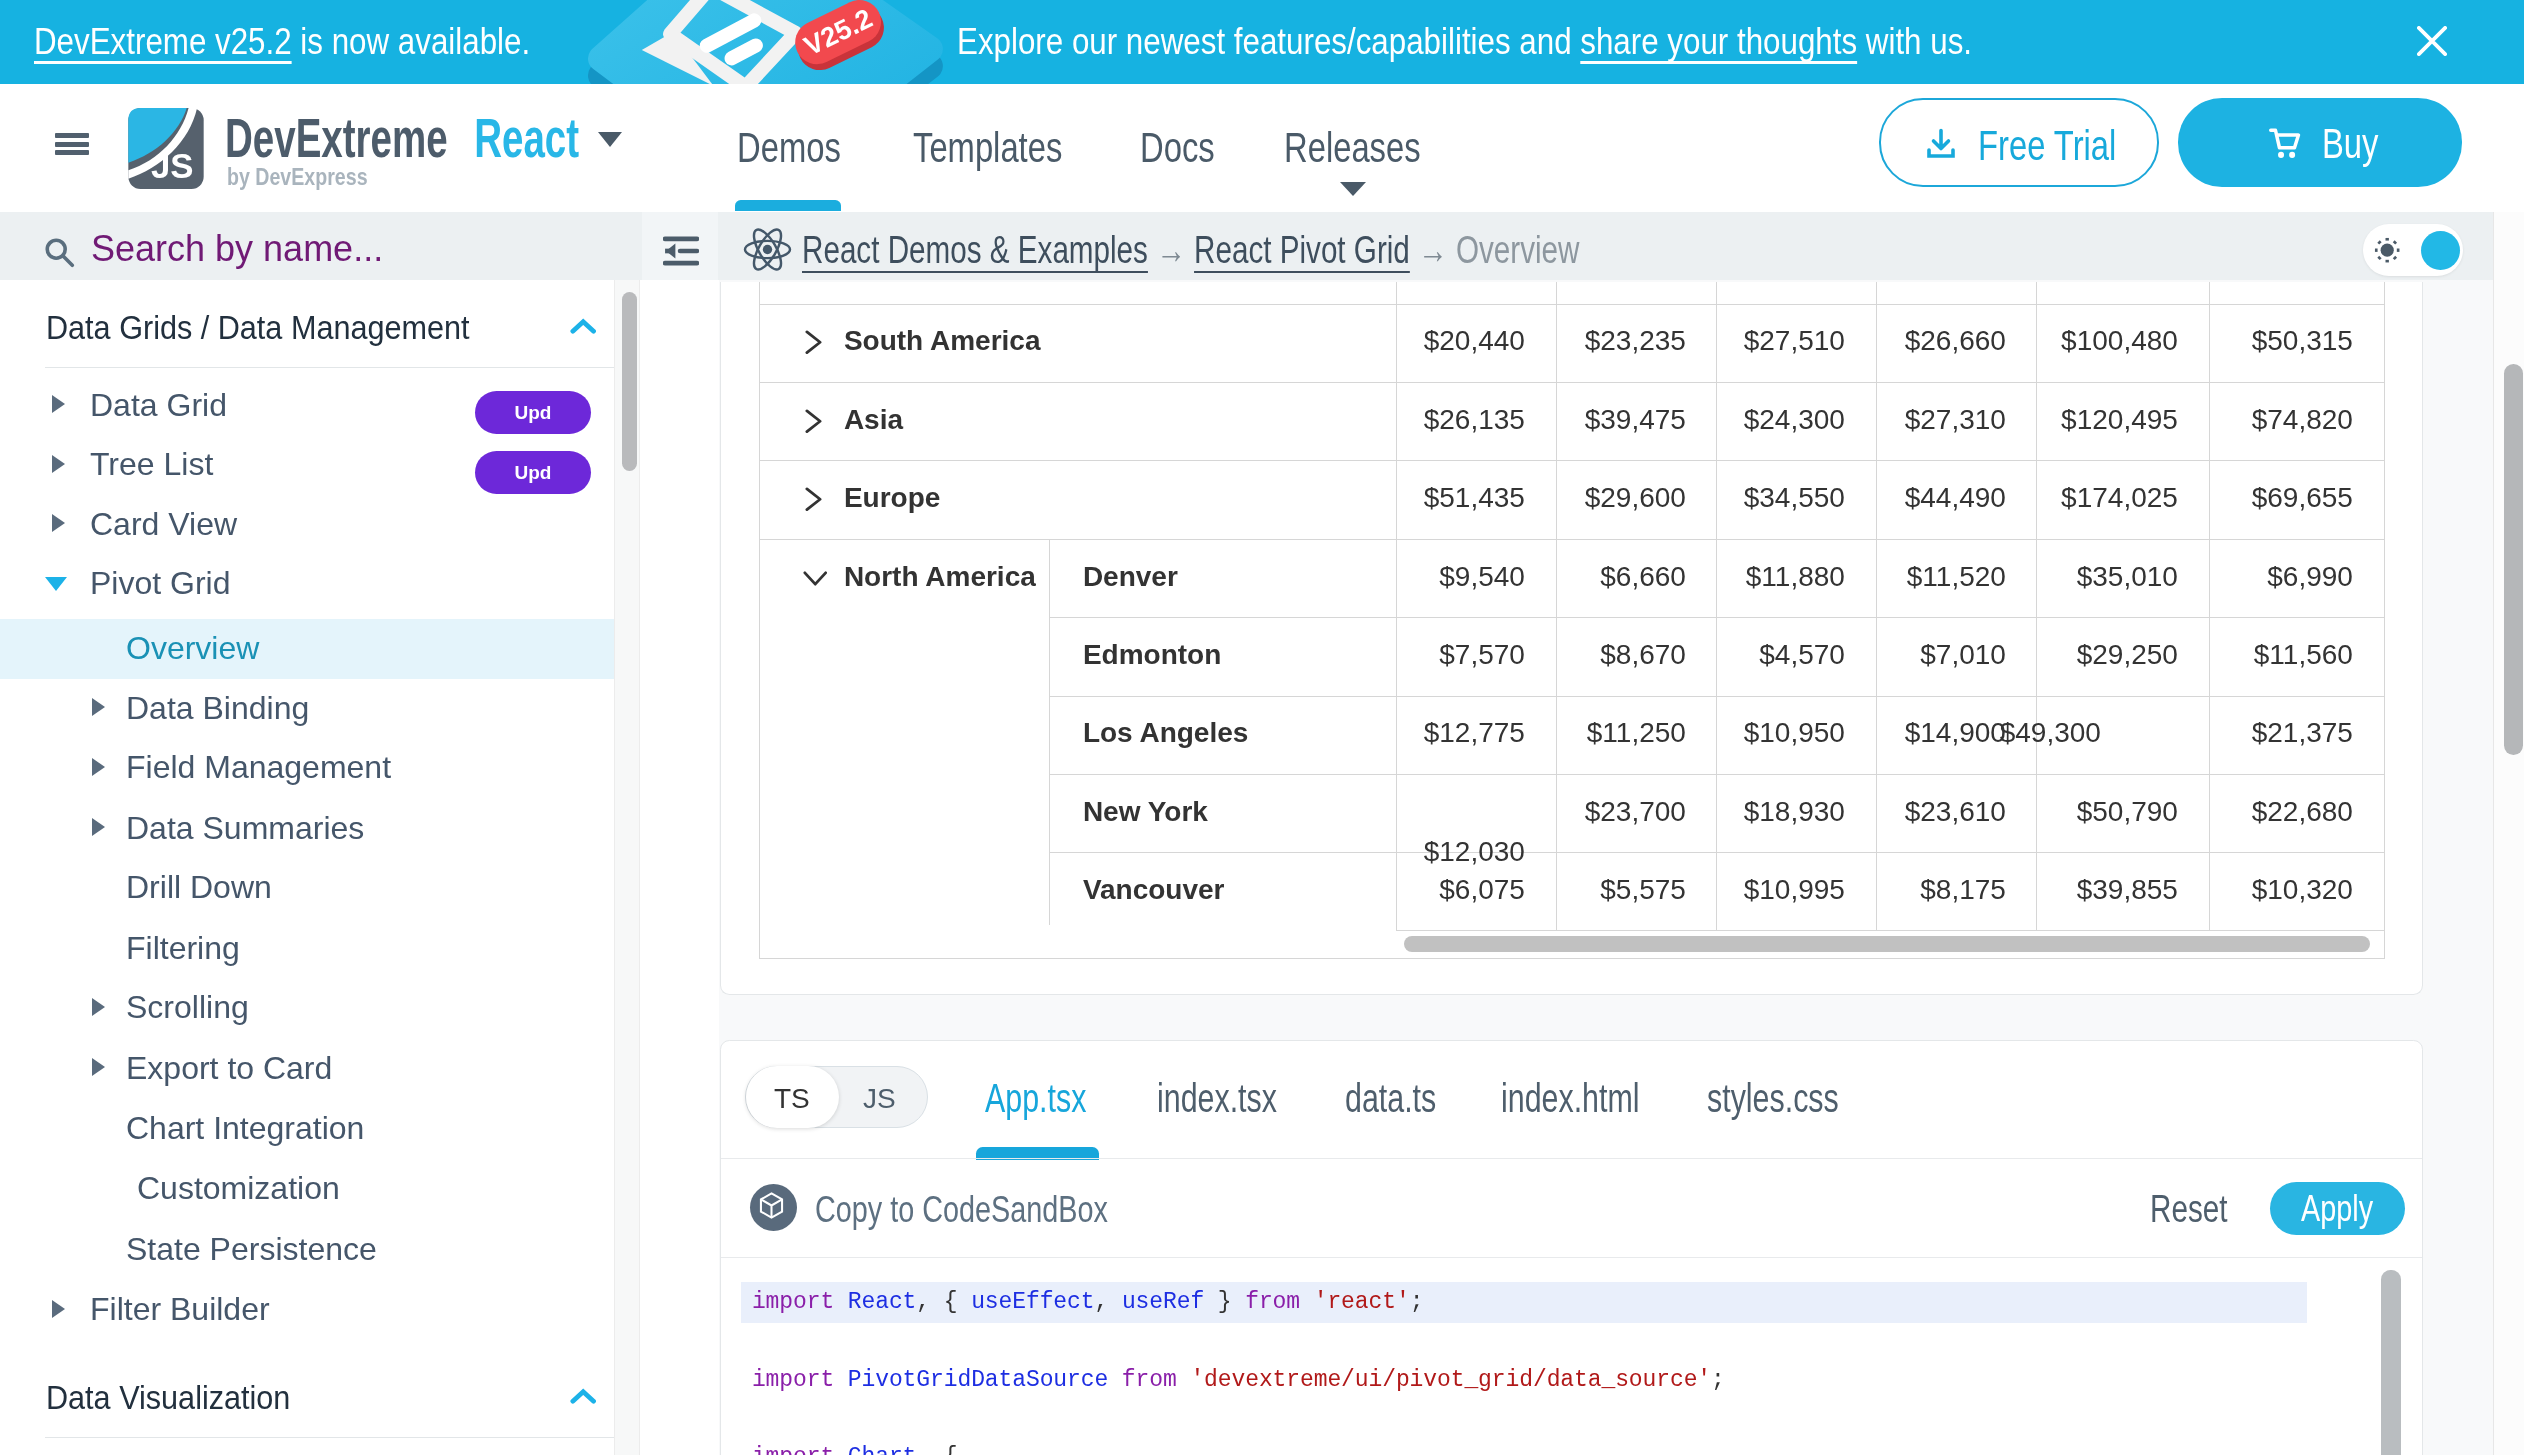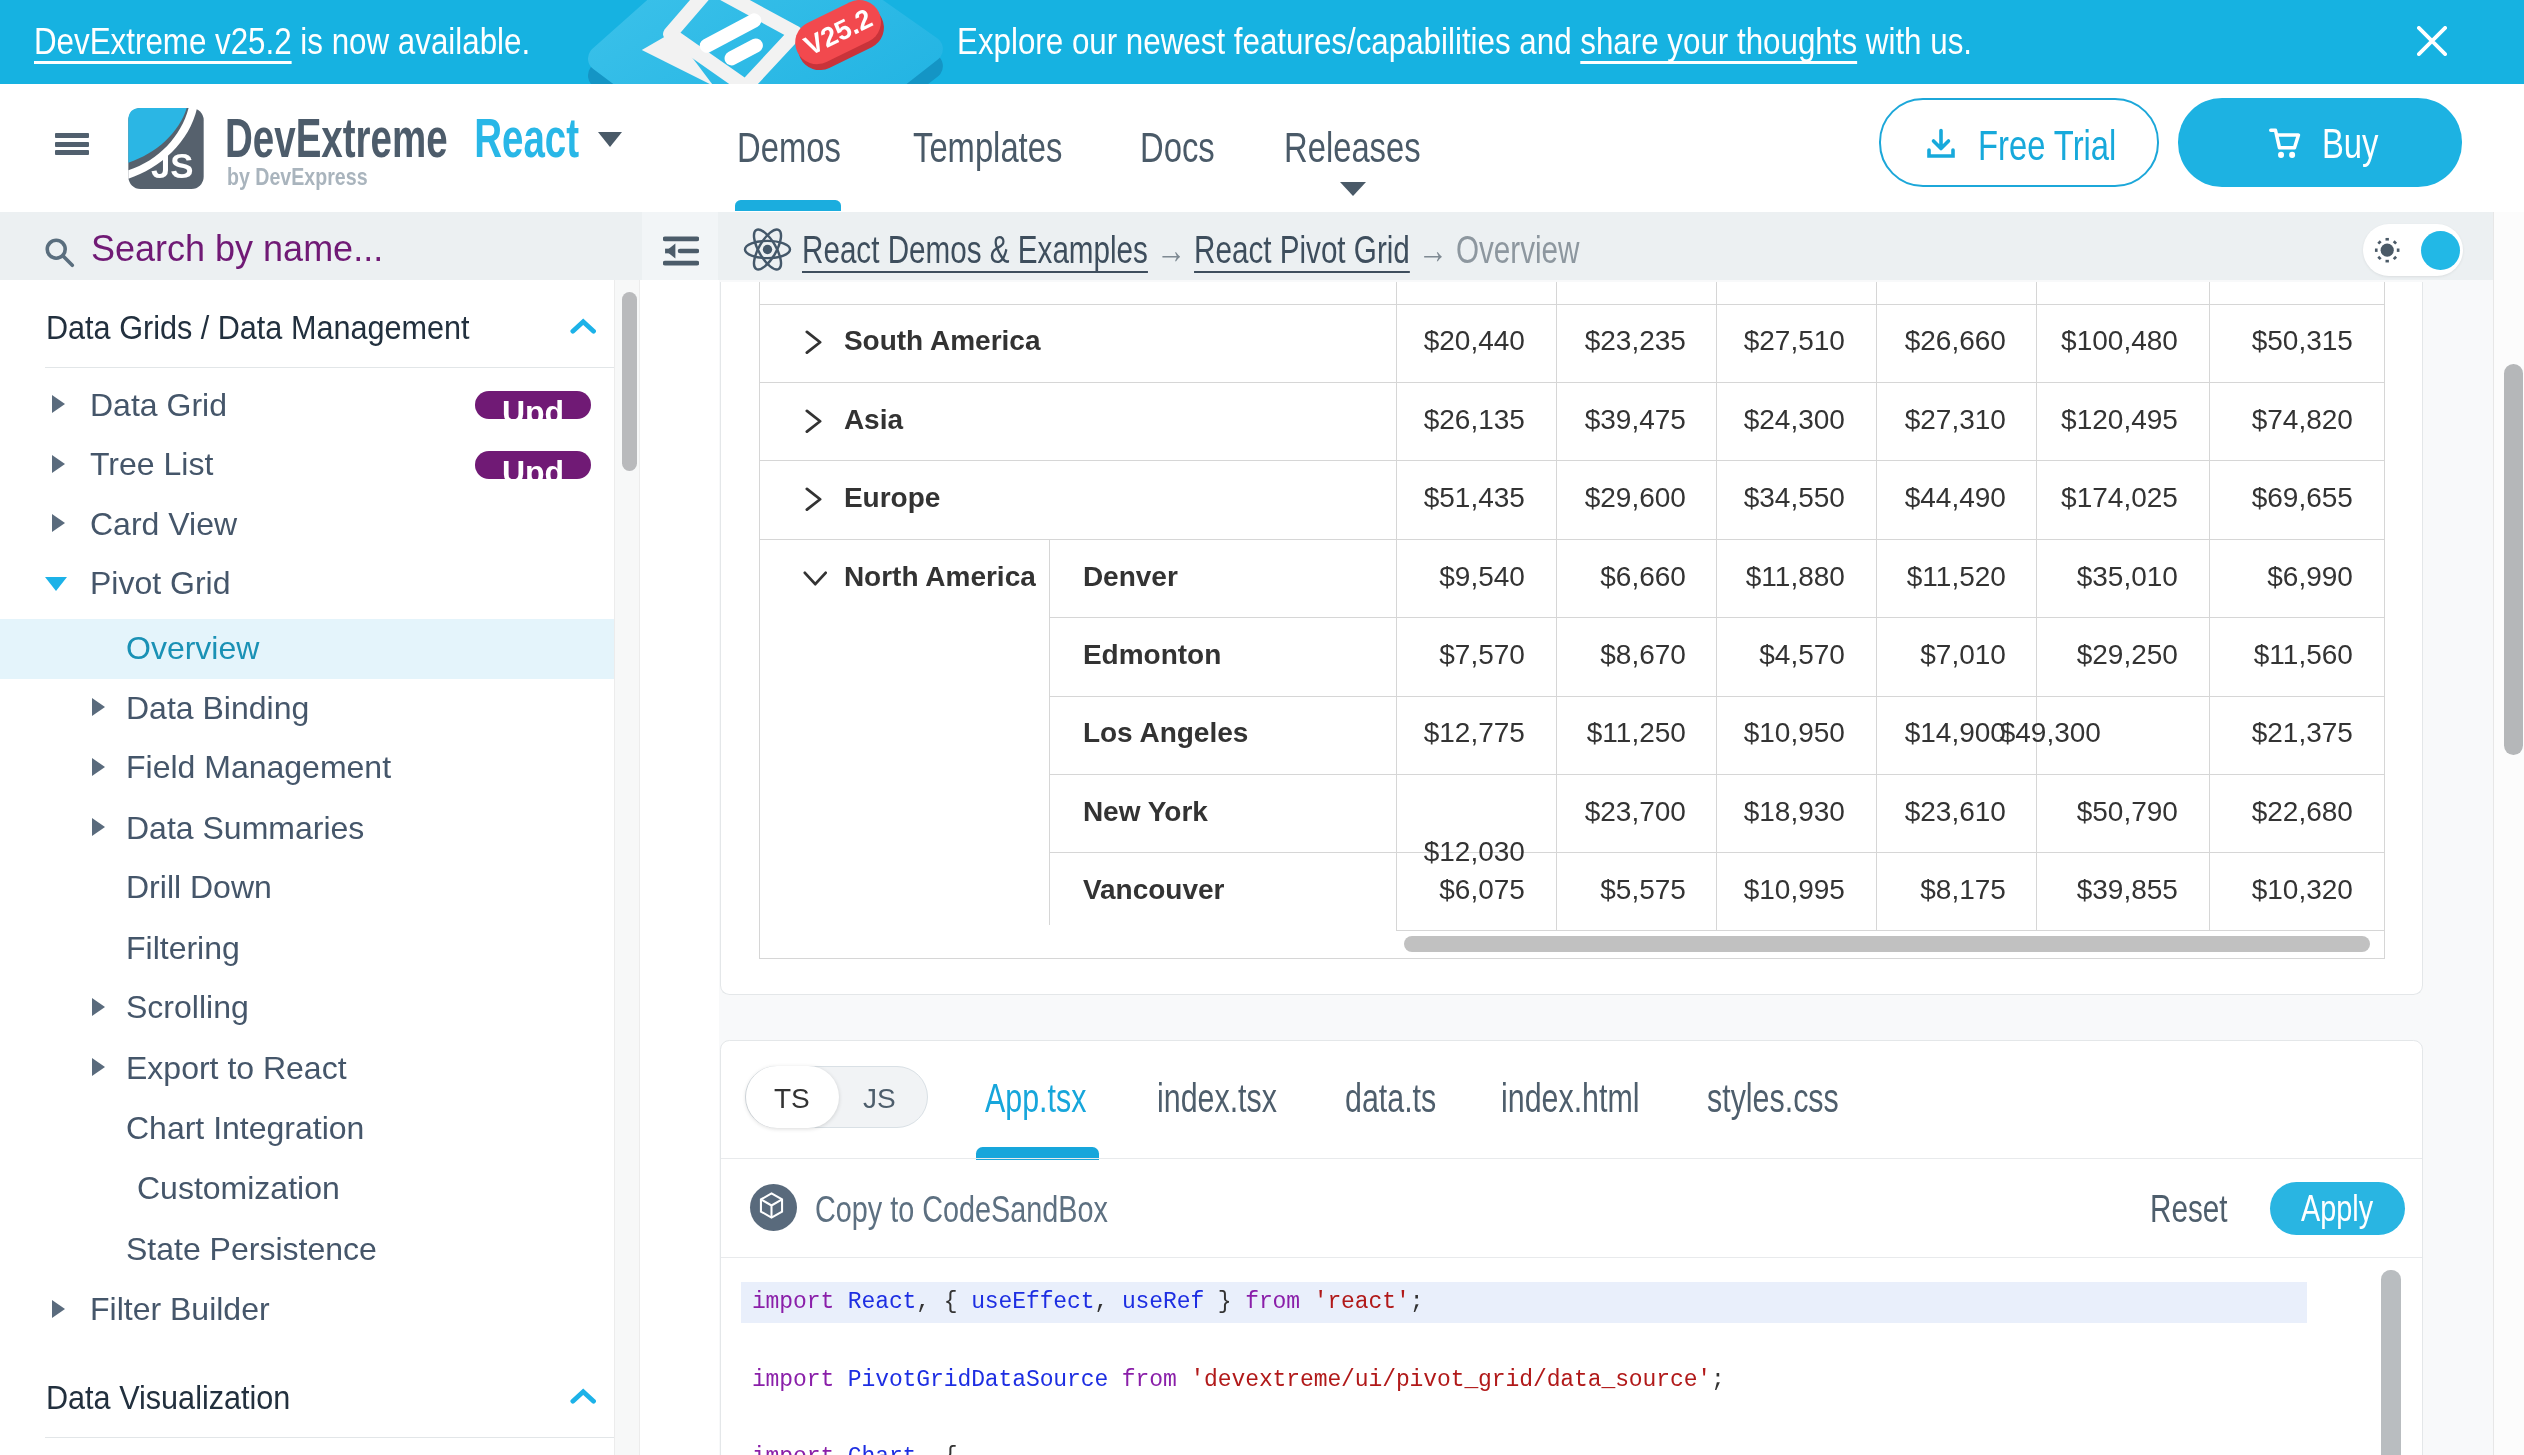--- a/index.html
+++ b/index.html
@@ -36,21 +36,21 @@
   .crumb .cur { color:#8d979f; }
   #toggle { position:absolute; left:2363px; top:12.3px; width:100px; height:52px; background:#fff; border-radius:26.4px; box-shadow:0 0.9px 2.8px rgba(0,0,0,.08); }
   #tdot { position:absolute; left:58px; top:6.6px; width:39px; height:39px; border-radius:50%; background:#22b8e6; }
   
   #sidebar { position:absolute; left:0; top:280px; width:719px; height:1176px; background:#fff; }
   .shead { position:absolute; left:46px; font-size:34px; font-weight:500; color:#22303e; transform:scaleX(0.9); transform-origin:0 0; white-space:nowrap; }
   .sdiv { position:absolute; left:45px; width:574px; height:0.9px; background:#e2e6e8; }
   .sitem { position:absolute; font-size:32px; color:#45566a; white-space:nowrap; }
   .tri { position:absolute; width:0; height:0; border-top:9.4px solid transparent; border-bottom:9.4px solid transparent; border-left:13.2px solid #5a6b7d; }
   .tridown { position:absolute; width:0; height:0; border-left:11.3px solid transparent; border-right:11.3px solid transparent; border-top:14px solid #1cb2e8; }
-  .upd { position:absolute; left:475px; width:116px; height:28px; background:#701a75; border-radius:22px; color:#fff; font-size:32px; font-weight:bold; text-align:center; line-height:43px; }
+  .upd { position:absolute; left:475px; width:116px; height:43px; background:#6d28d9; border-radius:22px; color:#fff; font-size:19px; font-weight:bold; text-align:center; line-height:43px; }
   #selband { position:absolute; left:0; top:339px; width:614px; height:60px; background:#e4f4fb; }
   #sscroll { position:absolute; left:614px; top:0px; width:26.4px; height:1176px; background:#f7f8f8; border-left:0.9px solid #ececec; border-right:0.9px solid #ececec; }
   #sthumb { position:absolute; left:6.6px; top:12.3px; width:15px; height:179px; background:#b9babc; border-radius:7.6px; }
   
   #main { position:absolute; left:719px; top:280px; width:1774px; height:1176px; background:#f8f9fa; }
   #pagescroll { position:absolute; left:2493px; top:212px; width:32px; height:1244px; background:#fcfcfc; border-left:0.9px solid #e7e7e7; }
   #pthumb { position:absolute; left:10.4px; top:152px; width:19px; height:391px; background:#b5b7b9; border-radius:9.4px; }
   .card { position:absolute; left:0.9px; background:#fff; border:0.9px solid #e4e7e9; border-radius:9.4px; width:1703px; }
   #democard { top:1.9px; height:713px; border-top:none; border-radius:0 0 9.4px 9.4px; }
   #codecard { top:760px; height:434px; }
@@ -207,21 +207,21 @@
     <div class="sitem" style="left:126px; top:410px;">Data Binding</div>
   <div class="tri" style="left:92px; top:478px;"></div>
     <div class="sitem" style="left:126px; top:469px;">Field Management</div>
   <div class="tri" style="left:92px; top:538px;"></div>
     <div class="sitem" style="left:126px; top:530px;">Data Summaries</div>
   <div class="sitem" style="left:126px; top:589px;">Drill Down</div>
   <div class="sitem" style="left:126px; top:650px;">Filtering</div>
   <div class="tri" style="left:92px; top:718px;"></div>
     <div class="sitem" style="left:126px; top:709px;">Scrolling</div>
   <div class="tri" style="left:92px; top:778px;"></div>
-    <div class="sitem" style="left:126px; top:770px;">Export to React</div>
+    <div class="sitem" style="left:126px; top:770px;">Export to Card</div>
   <div class="sitem" style="left:126px; top:830px;">Chart Integration</div>
   <div class="sitem" style="left:126px; top:890px;margin-left:11px;">Customization</div>
   <div class="sitem" style="left:126px; top:951px;">State Persistence</div>
   <div class="tri" style="left:52px; top:1020px;"></div>
     <div class="sitem" style="left:90px; top:1011px;">Filter Builder</div>
   <div class="shead" style="top:1098px;">Data Visualization</div>
   <svg class="abs" style="left:570px; top:1108px;" width="26.4" height="17" viewBox="0 0 28 18">
       <path d="M3 14 L14 4 L25 14" stroke="#1cb2e8" stroke-width="5" fill="none" stroke-linecap="round"></path>
     </svg>
   <div class="sdiv" style="top:1157px;"></div>

